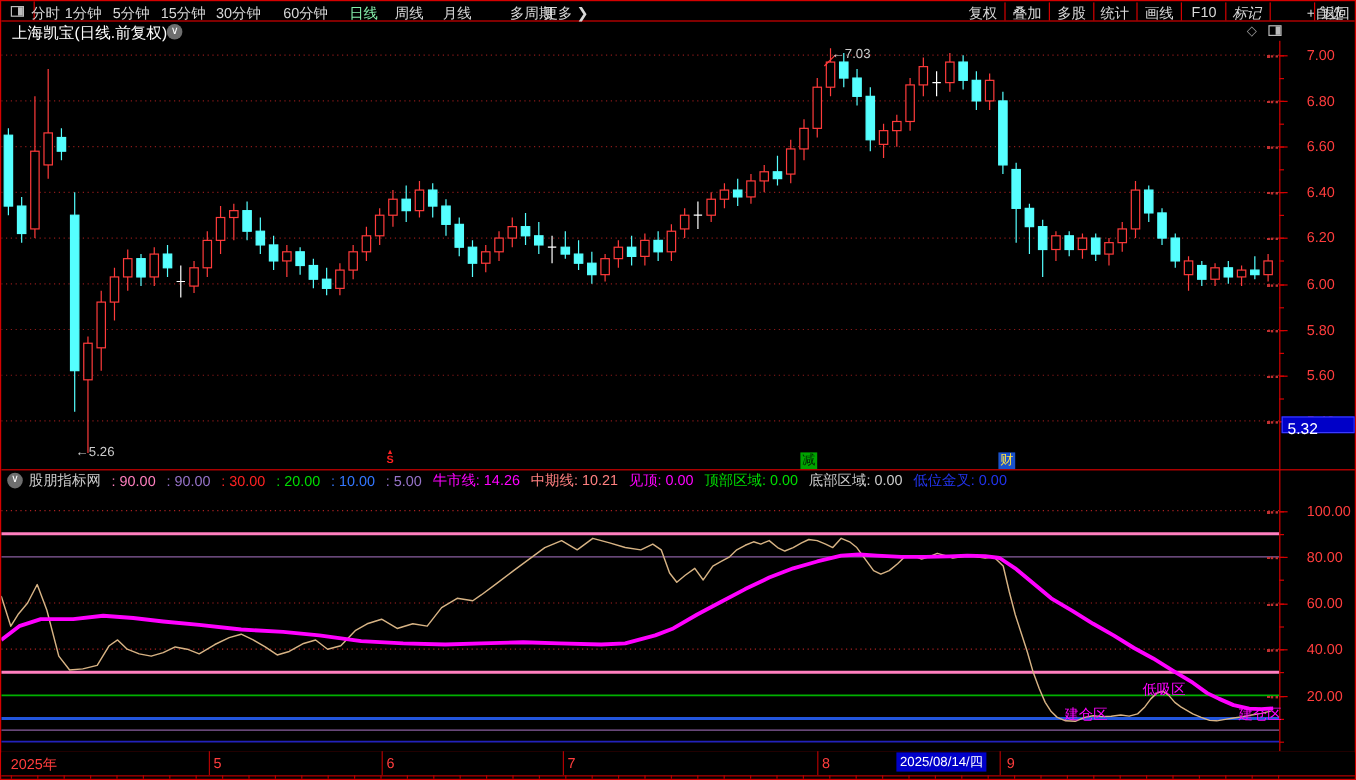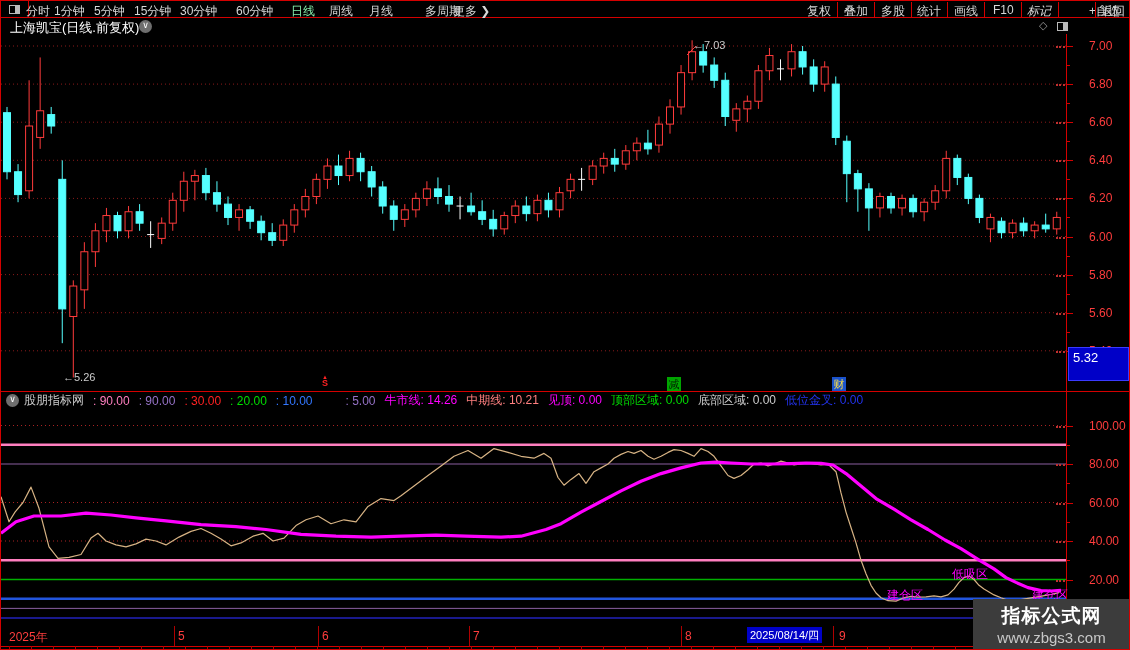--- a/index.html
+++ b/index.html
@@ -25,21 +25,21 @@
   svg{position:absolute;left:0;display:block;}
   #klsvg{top:33px;}
   #indsvg{top:408px;}
   .hdiv{position:absolute;left:0;width:1130px;height:1px;background:#d40000;}
   #vaxisline{position:absolute;left:1065px;top:33px;width:1px;height:612px;background:#d40000;}
   
   .axlabel{position:absolute;color:#ff3d3d;font-size:12px;left:1088px;white-space:nowrap;}
   .axdots{position:absolute;left:1055px;width:9px;height:0;border-top:2px dotted #c23030;}
   .axtick{position:absolute;left:1065px;width:7px;height:1px;background:#d40000;}
   .axtick.minor{width:4px;}
-  #lastprice{position:absolute;left:1067px;top:346px;width:61px;height:34px;background:#0000c8;color:#fff;
+  #lastprice{position:absolute;left:1067px;top:346px;width:61px;height:14px;background:#0000c8;color:#fff;
     font-size:13px;line-height:19px;padding-left:4px;border:1px solid #3a3aff;}
   
   #indheader{position:absolute;left:0;top:391px;width:1065px;height:17px;display:flex;align-items:center;font-size:12px;white-space:nowrap;overflow:hidden;}
   #indheader .hseg{margin-right:9px;}
   #indchev{margin:0 5px 0 5px;flex:0 0 auto;}
   
   .marker{position:absolute;width:14px;height:14px;font-size:11px;line-height:14px;text-align:center;}
   #marker-s{width:12px;background:transparent;color:#ff2222;font-weight:bold;}
   #marker-s .arr{display:block;font-size:6px;line-height:4px;}
   #marker-s .sg{display:block;font-size:9px;line-height:9px;}
@@ -308,21 +308,21 @@
     </svg>
 
   <div id="indheader">
     <span id="indchev" class="circico">∨</span>
     <span class="hseg" style="color:#cccccc">股朋指标网</span>
   <span class="hseg" style="color: rgb(255, 127, 191);">: 90.00</span>
       <span class="hseg" style="color: rgb(150, 115, 200);">: 90.00</span>
       <span class="hseg" style="color: rgb(255, 34, 34);">: 30.00</span>
       <span class="hseg" style="color: rgb(0, 221, 0);">: 20.00</span>
       <span class="hseg" style="color: rgb(51, 119, 255);">: 10.00</span>
-      <span class="hseg" style="color: rgb(150, 115, 200); margin-left: 24px;">: 5.00</span>
+      <span class="hseg" style="color: rgb(150, 115, 200);">: 5.00</span>
       <span class="hseg" style="color: rgb(255, 0, 255);">牛市线: 14.26</span>
       <span class="hseg" style="color: rgb(255, 128, 128);">中期线: 10.21</span>
       <span class="hseg" style="color: rgb(255, 0, 255);">见顶: 0.00</span>
       <span class="hseg" style="color: rgb(0, 221, 0);">顶部区域: 0.00</span>
       <span class="hseg" style="color: rgb(204, 204, 204);">底部区域: 0.00</span>
       <span class="hseg" style="color: rgb(34, 51, 238);">低位金叉: 0.00</span>
     </div>
 
   <svg id="indsvg" width="1065" height="217" viewBox="0 408 1065 217">
       <line x1="0" y1="424.5" x2="1065" y2="424.5" stroke="#aa2222" stroke-width="1" stroke-dasharray="1 3"></line>
@@ -490,18 +490,14 @@
       <div class="btick" style="left: 910px;"></div>
       <div class="btick" style="left: 932px;"></div>
       <div class="btick" style="left: 954px;"></div>
       <div class="btick" style="left: 976px;"></div>
       <div class="btick" style="left: 998px;"></div>
       <div class="btick" style="left: 1020px;"></div>
       <div class="btick" style="left: 1042px;"></div>
       <div class="btick" style="left: 1064px;"></div>
     </div>
 
-  <div id="watermark">
-    <div id="wm1">指标公式网</div>
-    <div id="wm2">www.zbgs3.com</div>
-  </div>
 
 </div>
 
 </body></html>

